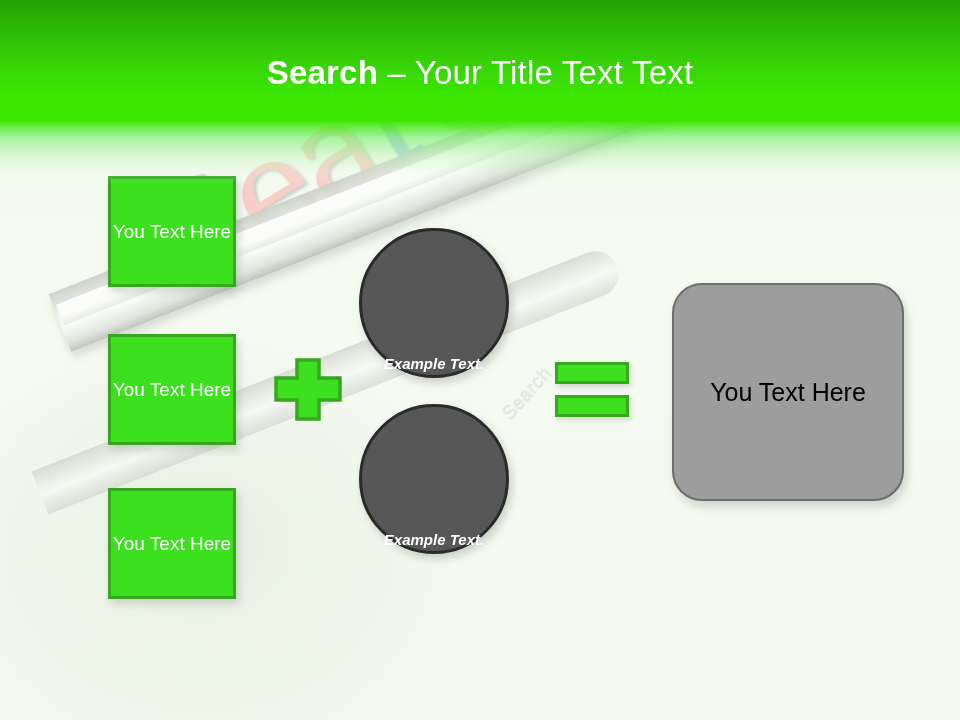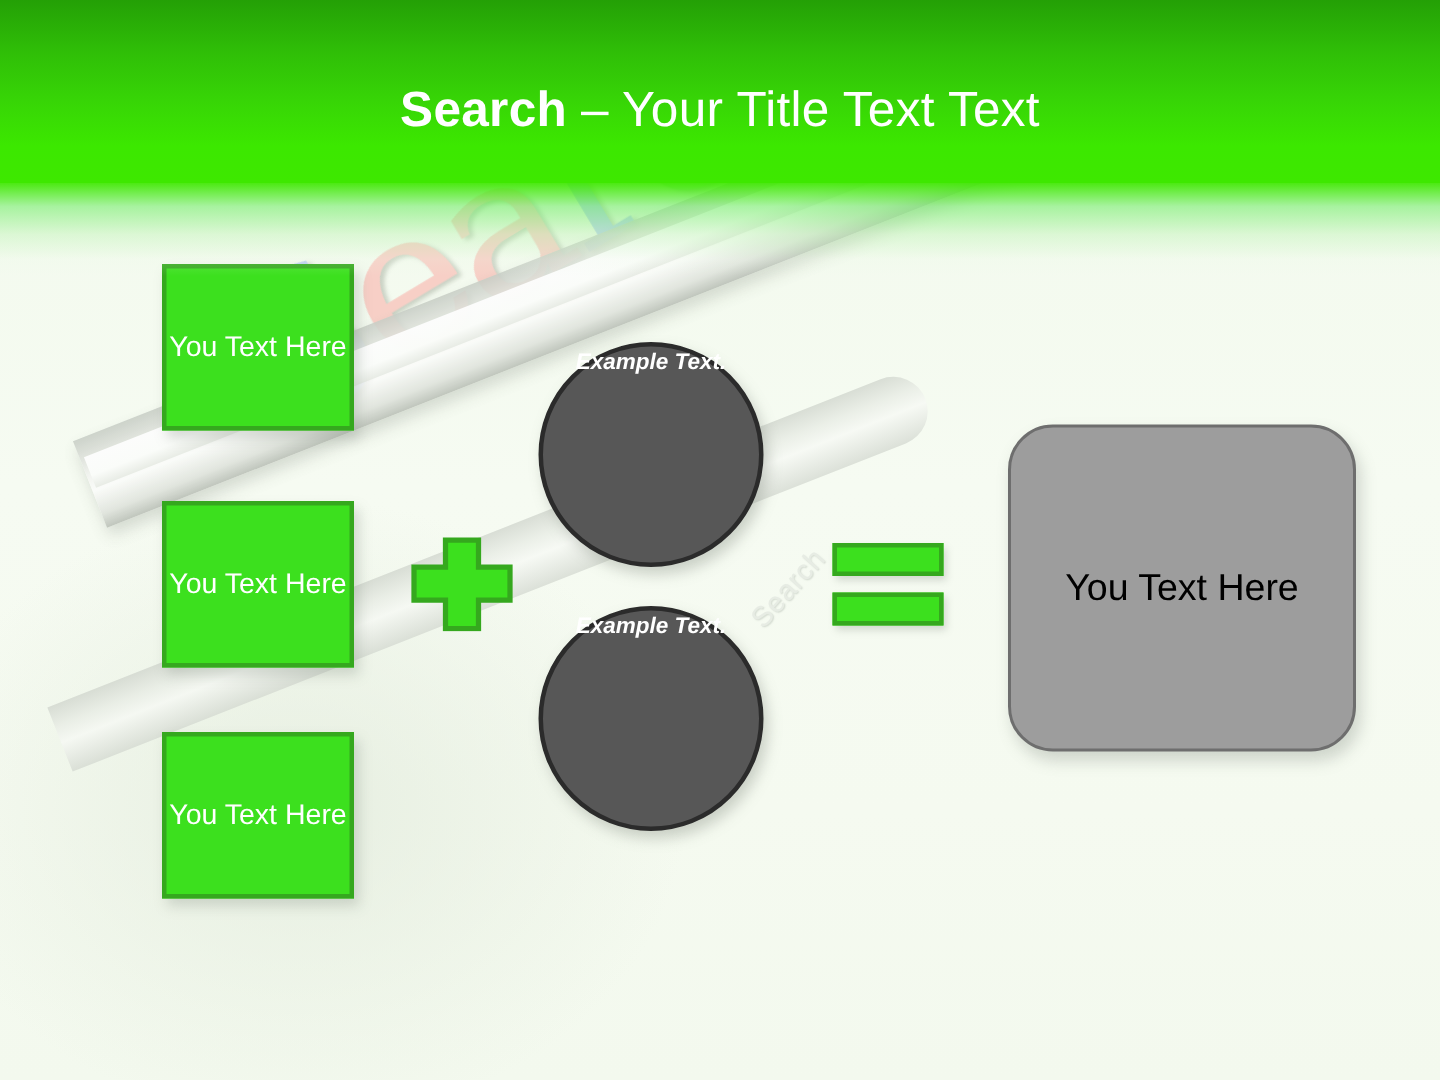--- a/index.html
+++ b/index.html
@@ -185,21 +185,21 @@
   
   .circle {
     position: absolute;
     width: 150px;
     height: 150px;
     border-radius: 50%;
     background: #575757;
     border: 3px solid #2b2b2b;
     box-sizing: border-box;
     display: flex;
-    align-items: flex-start;
+    align-items: flex-end;
     justify-content: center;
     text-align: center;
     color: #ffffff;
     font-size: 15px;
     font-weight: bold;
     font-style: italic;
     line-height: 1.5;
     box-shadow: 3px 5px 9px rgba(120,130,118,0.35);
   }
   .circle-1 { left: 359px; top: 228px; }

